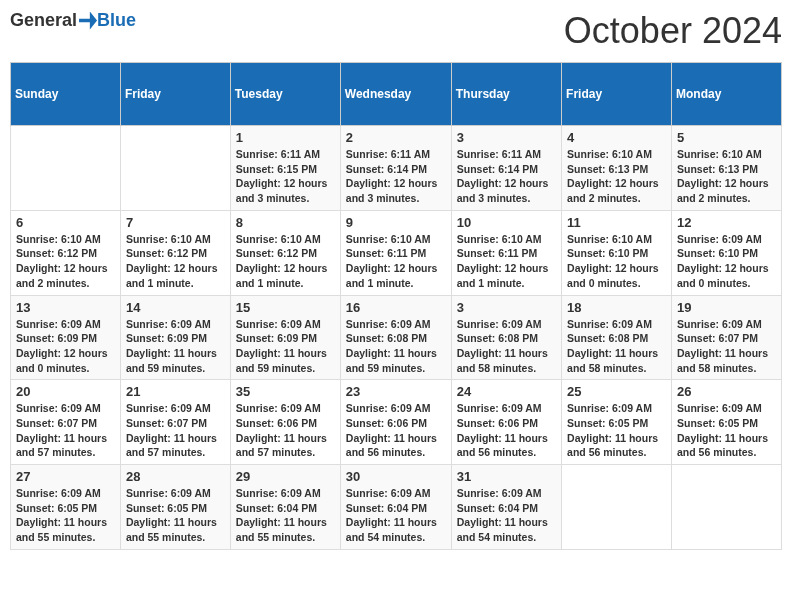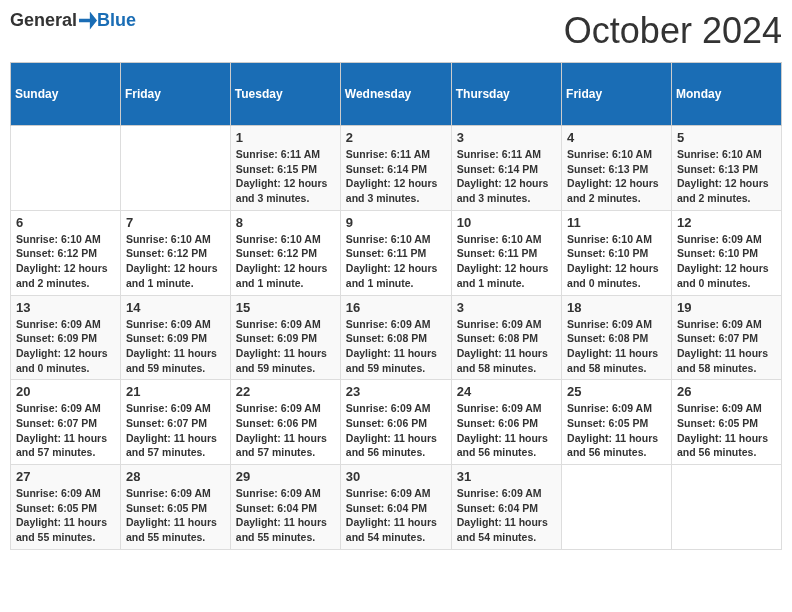--- a/index.html
+++ b/index.html
@@ -260,21 +260,21 @@
 Sunset: 6:07 PM
 Daylight: 11 hours and 57 minutes.</div>
         </td>
         <td>
           <span class="day-number">21</span>
           <div class="day-info" style="white-space: pre-line;">Sunrise: 6:09 AM
 Sunset: 6:07 PM
 Daylight: 11 hours and 57 minutes.</div>
         </td>
         <td>
-          <span class="day-number">22</span>
+          <span class="day-number">35</span>
           <div class="day-info" style="white-space: pre-line;">Sunrise: 6:09 AM
 Sunset: 6:06 PM
 Daylight: 11 hours and 57 minutes.</div>
         </td>
         <td>
           <span class="day-number">23</span>
           <div class="day-info" style="white-space: pre-line;">Sunrise: 6:09 AM
 Sunset: 6:06 PM
 Daylight: 11 hours and 56 minutes.</div>
         </td>

